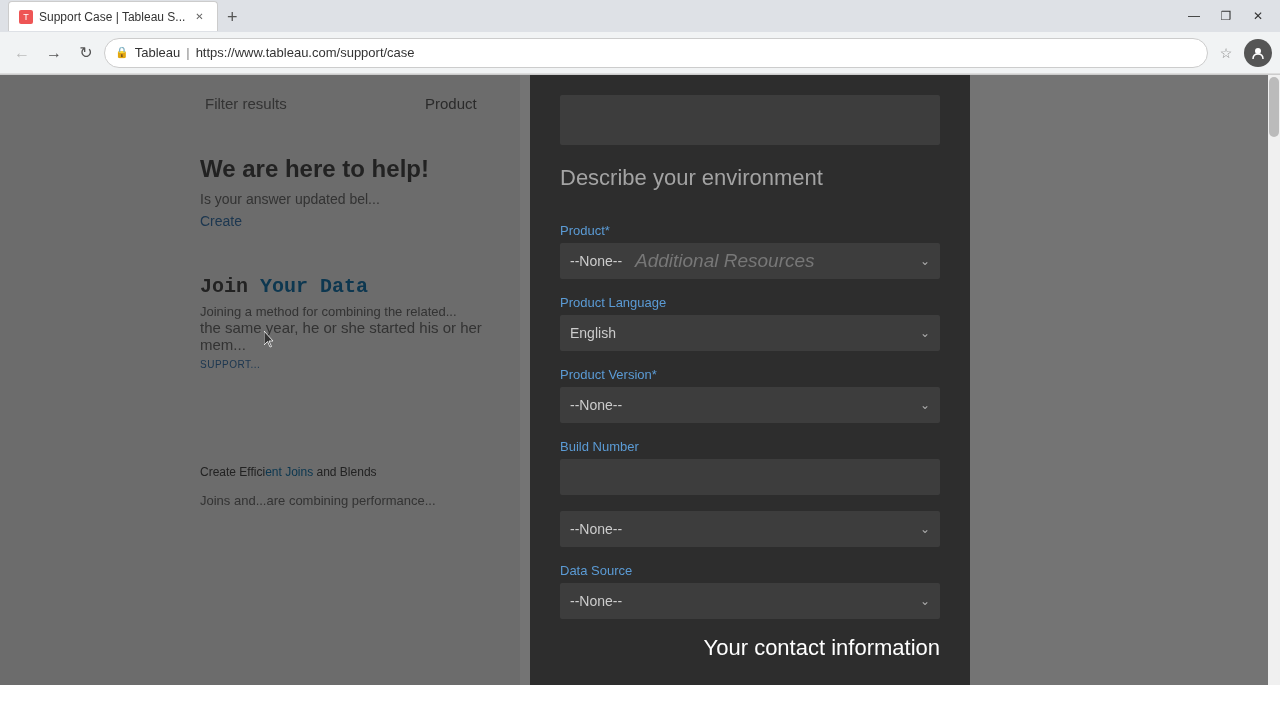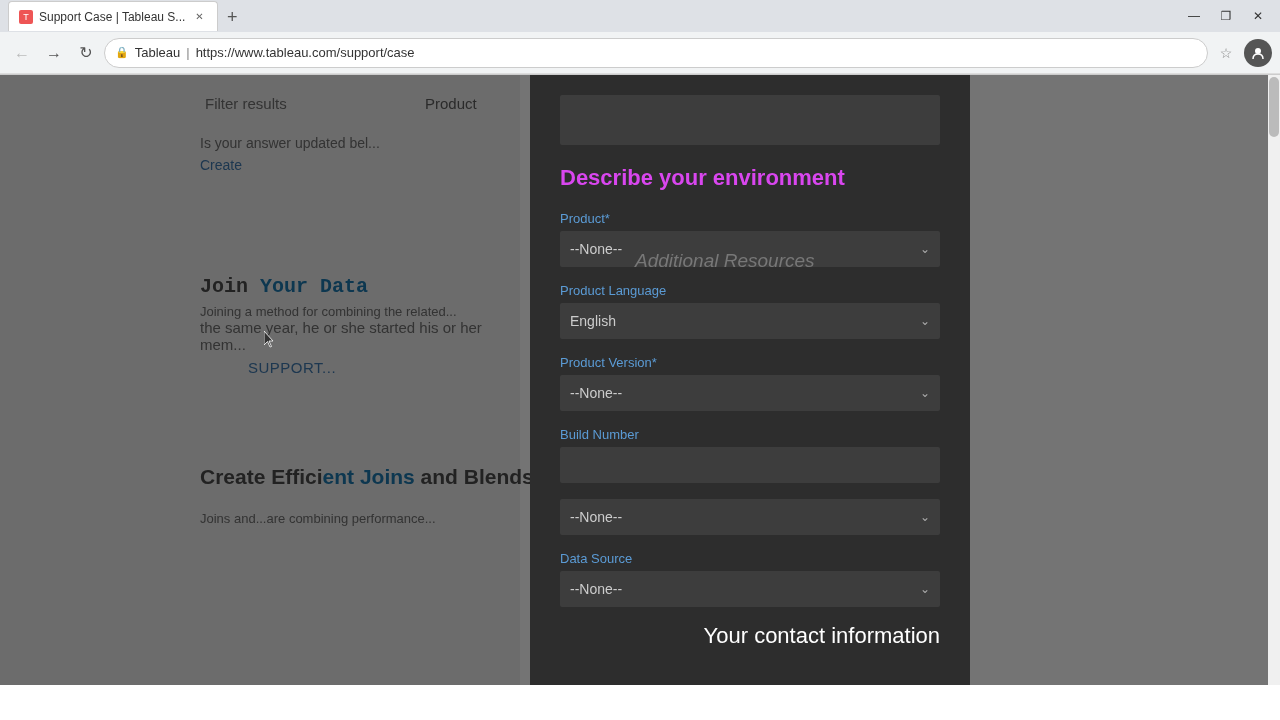--- a/index.html
+++ b/index.html
@@ -219,23 +219,23 @@
       width: 100%;
       height: 50px;
       background: #3d3d3d;
       border: none;
       border-radius: 2px;
       margin-bottom: 20px;
     }
 
     .section-title {
       font-size: 22px;
-      color: #d946ef;
-      font-weight: 700;
-      margin-bottom: 20px;
+      color: #a3a3a3;
+      font-weight: 400;
+      margin-bottom: 32px;
     }
 
     .field-group {
       margin-bottom: 16px;
     }
     .field-label {
       font-size: 13px;
       color: #5b9bd5;
       margin-bottom: 5px;
       display: block;
@@ -362,43 +362,44 @@
     <div style="position:absolute; top:20px; left:205px; font-size:15px; color:#666;">
       <span>Filter results</span>
     </div>
     <div style="position:absolute; top:20px; left:425px; font-size:15px; color:#555;">
       <span>Product</span>
     </div>
 
     <div style="position:absolute; top:108px; left:880px; font-size:20px; color:#888;">🔍</div>
 
     <div style="position:absolute; top:60px; left:200px;">
+      <div class="bg-heading">We are here to help!</div>
       <div class="bg-text">Is your answer updated bel...</div>
       <div style="color:#3a6fa0; font-size:14px; cursor:pointer;">
         <span>Create</span>
       </div>
     </div>
 
     <div style="position:absolute; top:200px; left:200px;">
       <div style="font-size:20px; color:#444; font-weight:bold; margin-bottom:6px;font-family:Liberation Mono, monospace;">
         <span>Join </span><span style="color:#1a6fa0;">Your Data</span>
       </div>
       <div style="font-size:13px; color:#666; max-width:300px;">
         <span>Joining a method for combining the related...</span>
       </div>
       <div style="font-size:15px; color:#666; max-width:300px;">
         <span>the same year, he or she started his or her mem...</span>
       </div>
-      <div style="font-size:15px; color:#3a6fa0; letter-spacing:0.5px; margin-top:6px;margin-left:48px;">
+      <div style="font-size:10px; color:#3a6fa0; letter-spacing:0.5px; margin-top:6px;">
         <span>SUPPORT...</span>
       </div>
     </div>
 
     <div style="position:absolute; top:390px; left:200px;">
-      <div style="font-size:21px; color:#444; font-weight:bold; margin-bottom:22px;">
+      <div style="font-size:12px; color:#444; font-weight:normal; margin-bottom:14px;">
         <span>Create Effici</span><span style="color:#1a6fa0;">ent </span><span style="color:#1a6fa0;">Joins</span><span> and Blends</span>
       </div>
       <div style="font-size:13px; color:#666; max-width:300px;">
         <span>Joins and...are combining performance...</span>
       </div>
     </div>
   </div>
 
   <div class="modal-overlay"></div>
 

